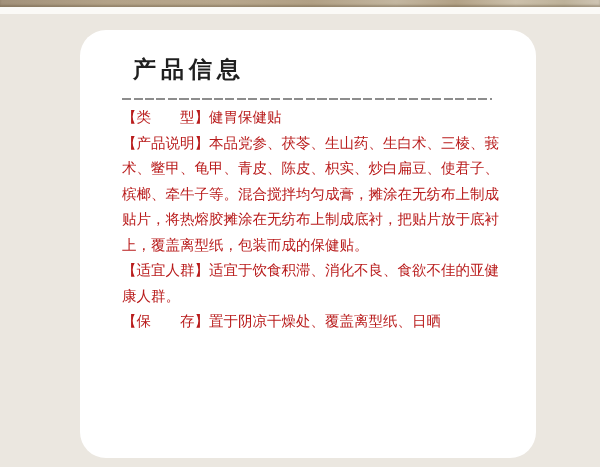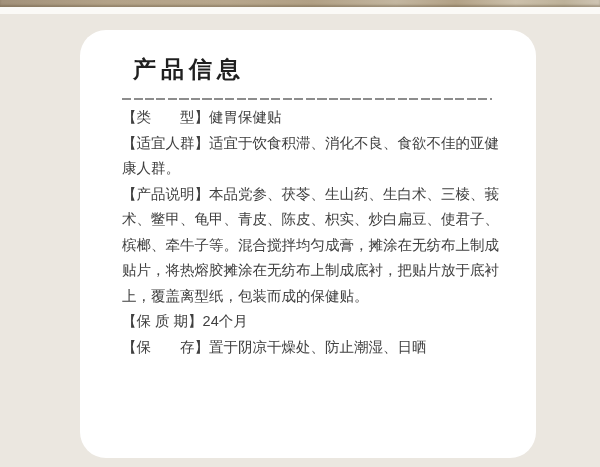--- a/index.html
+++ b/index.html
@@ -56,36 +56,35 @@
     height: 2px;
     background: repeating-linear-gradient(90deg,
       #8d8d8d 0, #8d8d8d 9px, transparent 9px, transparent 11.5px);
   }
 
   .fields {
     margin-top: 5px;
     width: 379px;
     font-size: 14.5px;
     line-height: 25.5px;
-    color: #404040;
+    color: #b91c1c;
   }
   .fields p { margin: 0; text-align: left; }
 </style>
 </head>
 <body>
 
 <div class="page">
   <div class="photo-strip"></div>
   <div class="white-strip"></div>
 
   <div class="card">
     <h1 class="title">产品信息</h1>
     <div class="divider"></div>
 
     <div class="fields">
       <p><span>【类　　型】</span><span>健胃保健贴</span></p>
+      <p><span>【产品说明】</span><span>本品党参、茯苓、生山药、生白术、三棱、莪术、鳖甲、龟甲、青皮、陈皮、枳实、炒白扁豆、使君子、槟榔、牵牛子等。混合搅拌均匀成膏，摊涂在无纺布上制成贴片，将热熔胶摊涂在无纺布上制成底衬，把贴片放于底衬上，覆盖离型纸，包装而成的保健贴。</span></p>
       <p><span>【适宜人群】</span><span>适宜于饮食积滞、消化不良、食欲不佳的亚健康人群。</span></p>
-      <p><span>【产品说明】</span><span>本品党参、茯苓、生山药、生白术、三棱、莪术、鳖甲、龟甲、青皮、陈皮、枳实、炒白扁豆、使君子、槟榔、牵牛子等。混合搅拌均匀成膏，摊涂在无纺布上制成贴片，将热熔胶摊涂在无纺布上制成底衬，把贴片放于底衬上，覆盖离型纸，包装而成的保健贴。</span></p>
-      <p><span>【保 质 期】</span><span>24个月</span></p>
-      <p><span>【保　　存】</span><span>置于阴凉干燥处、防止潮湿、日晒</span></p>
+      <p><span>【保　　存】</span><span>置于阴凉干燥处、覆盖离型纸、日晒</span></p>
     </div>
   </div>
 </div>
 
 </body></html>

